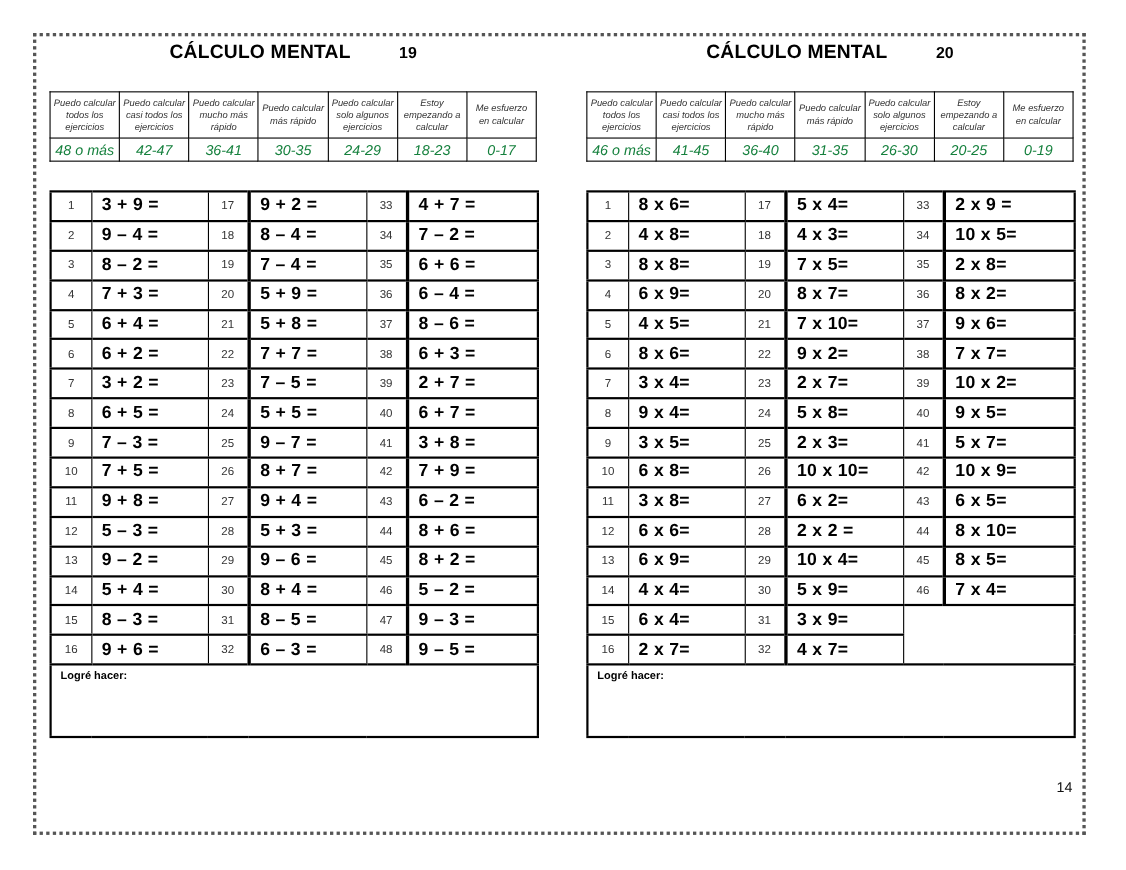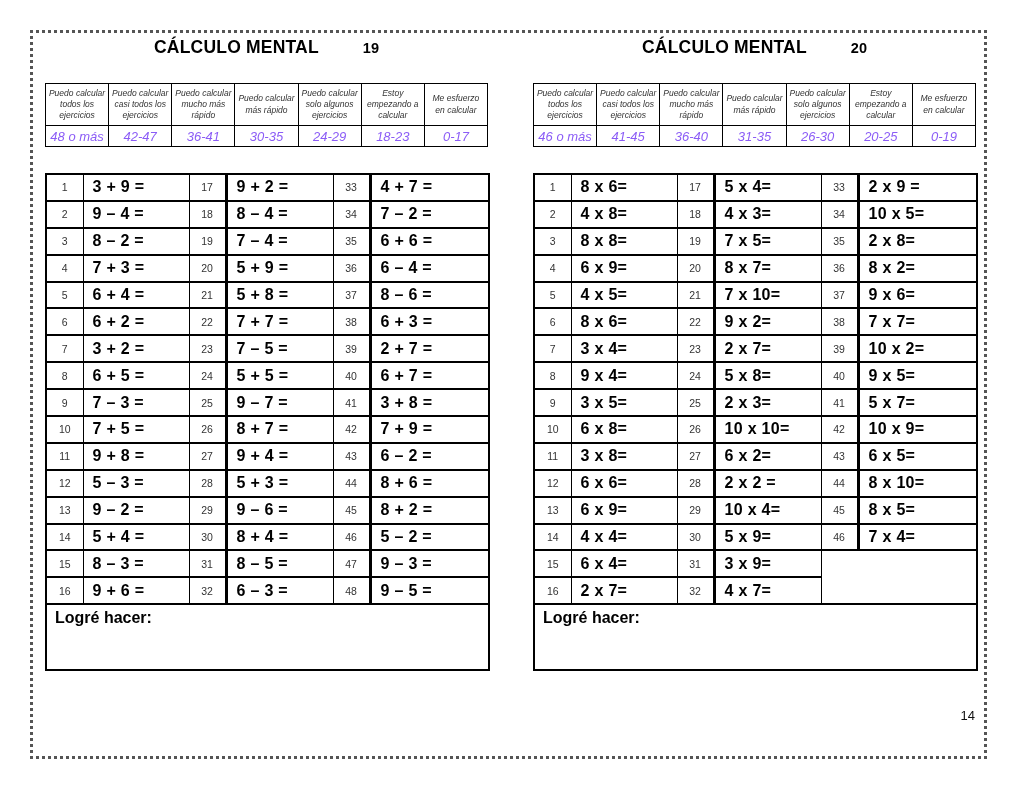--- a/index.html
+++ b/index.html
@@ -25,32 +25,32 @@
   table { border-collapse:collapse; table-layout:fixed; width:443px; }
 
   table.rubric { margin-top:25px; border:1.5px solid #000;font-style:italic; }
   table.rubric th {
     border:1px solid #000; height:42px; font-weight:normal;
     font-size:8.5px; line-height:1.3; color:#333; text-align:center;
     padding:1px 2px; vertical-align:middle;
   }
   table.rubric td {
     border:1px solid #000; height:21px; font-size:13px; text-align:center;
-    vertical-align:middle; color:#8b5cf6;
+    vertical-align:middle; color:#15803d;
   }
 
   table.exercises { margin-top:26px; border:2.5px solid #000; }
   table.exercises td { border:1px solid #000; border-top-width:2px; border-bottom-width:2px; height:26.9px; vertical-align:middle; }
   table.exercises td.num { font-size:10.5px; color:#333; text-align:center; }
   table.exercises td.ex  { font-size:16px; font-weight:bold; padding-left:9px; letter-spacing:0.3px; }
   table.exercises td.ex.c1, table.exercises td.ex.c2 { border-left-width:3px; }
   table.exercises td.merged-empty { border-left-width:1px; }
   table.exercises tr.footer-row td {
     height:66px; vertical-align:top; text-align:left;
-    font-size:16px; font-weight:bold; padding:4px 8px;
+    font-size:10px; font-weight:bold; padding:4px 8px;
   }
 
   .page-number { position:absolute; top:708px; right:49px; font-size:13px; color:#111; }
 </style>
 </head>
 <body>
 
 <div class="frame"></div>
 
 <div class="sheet sheet-1">

